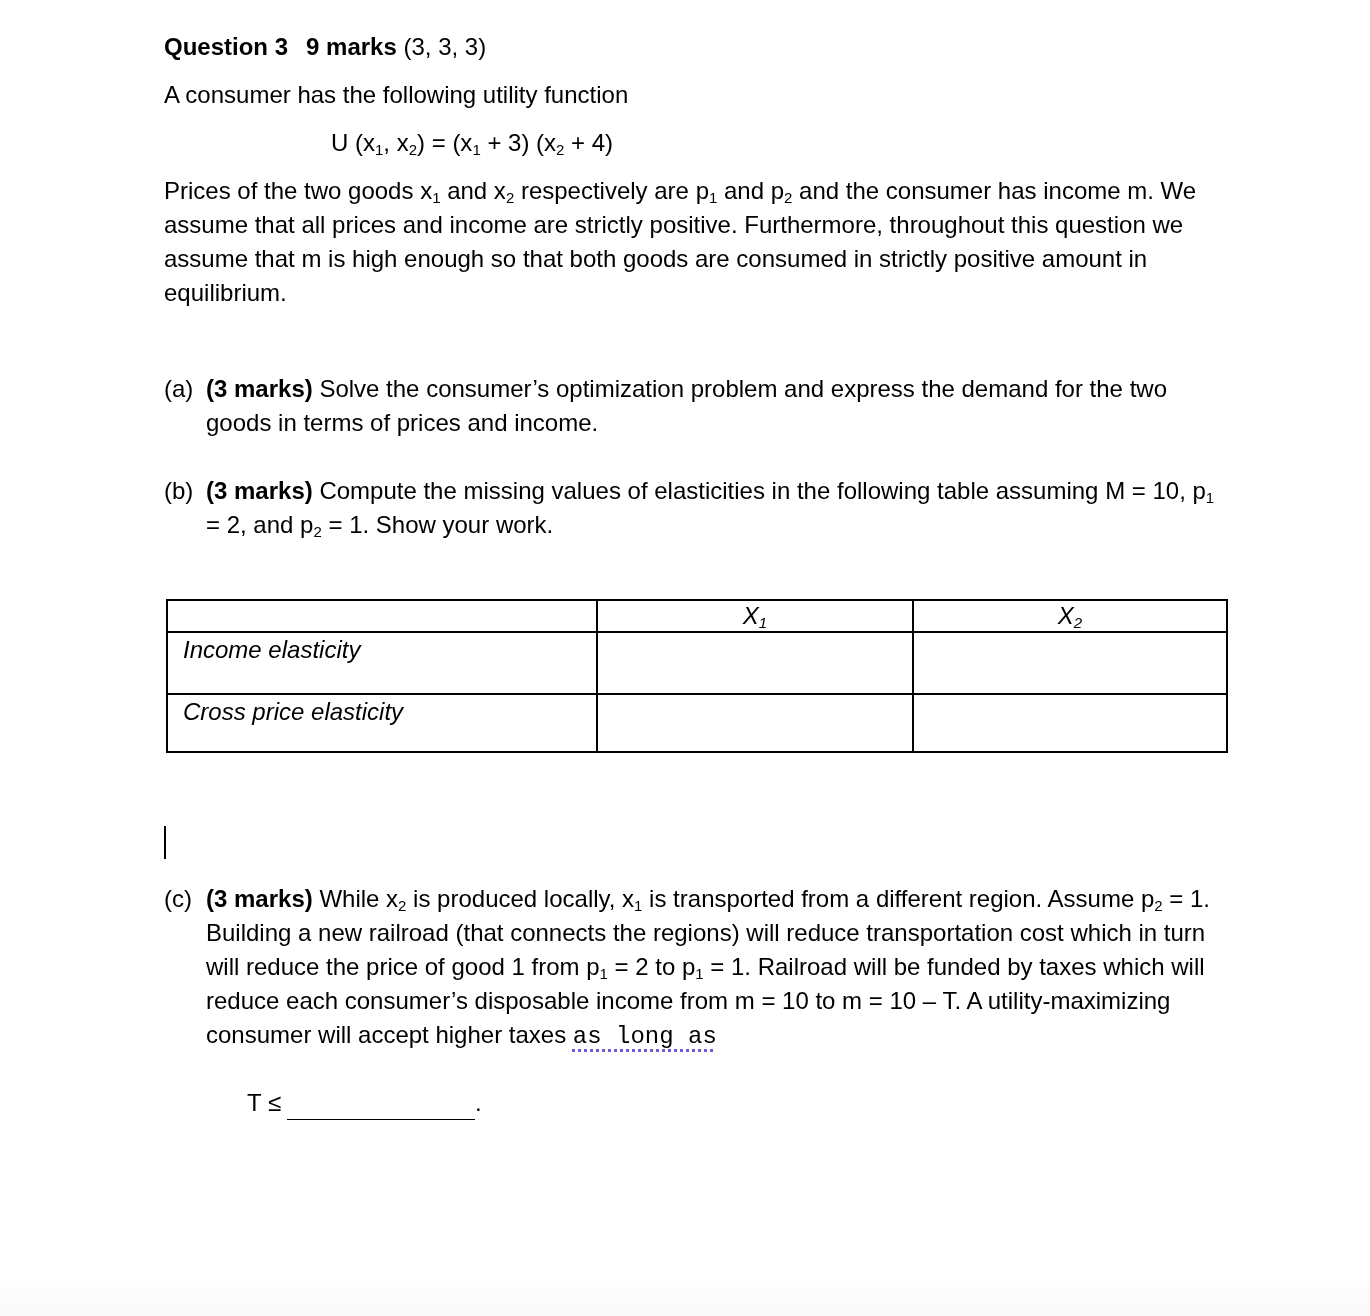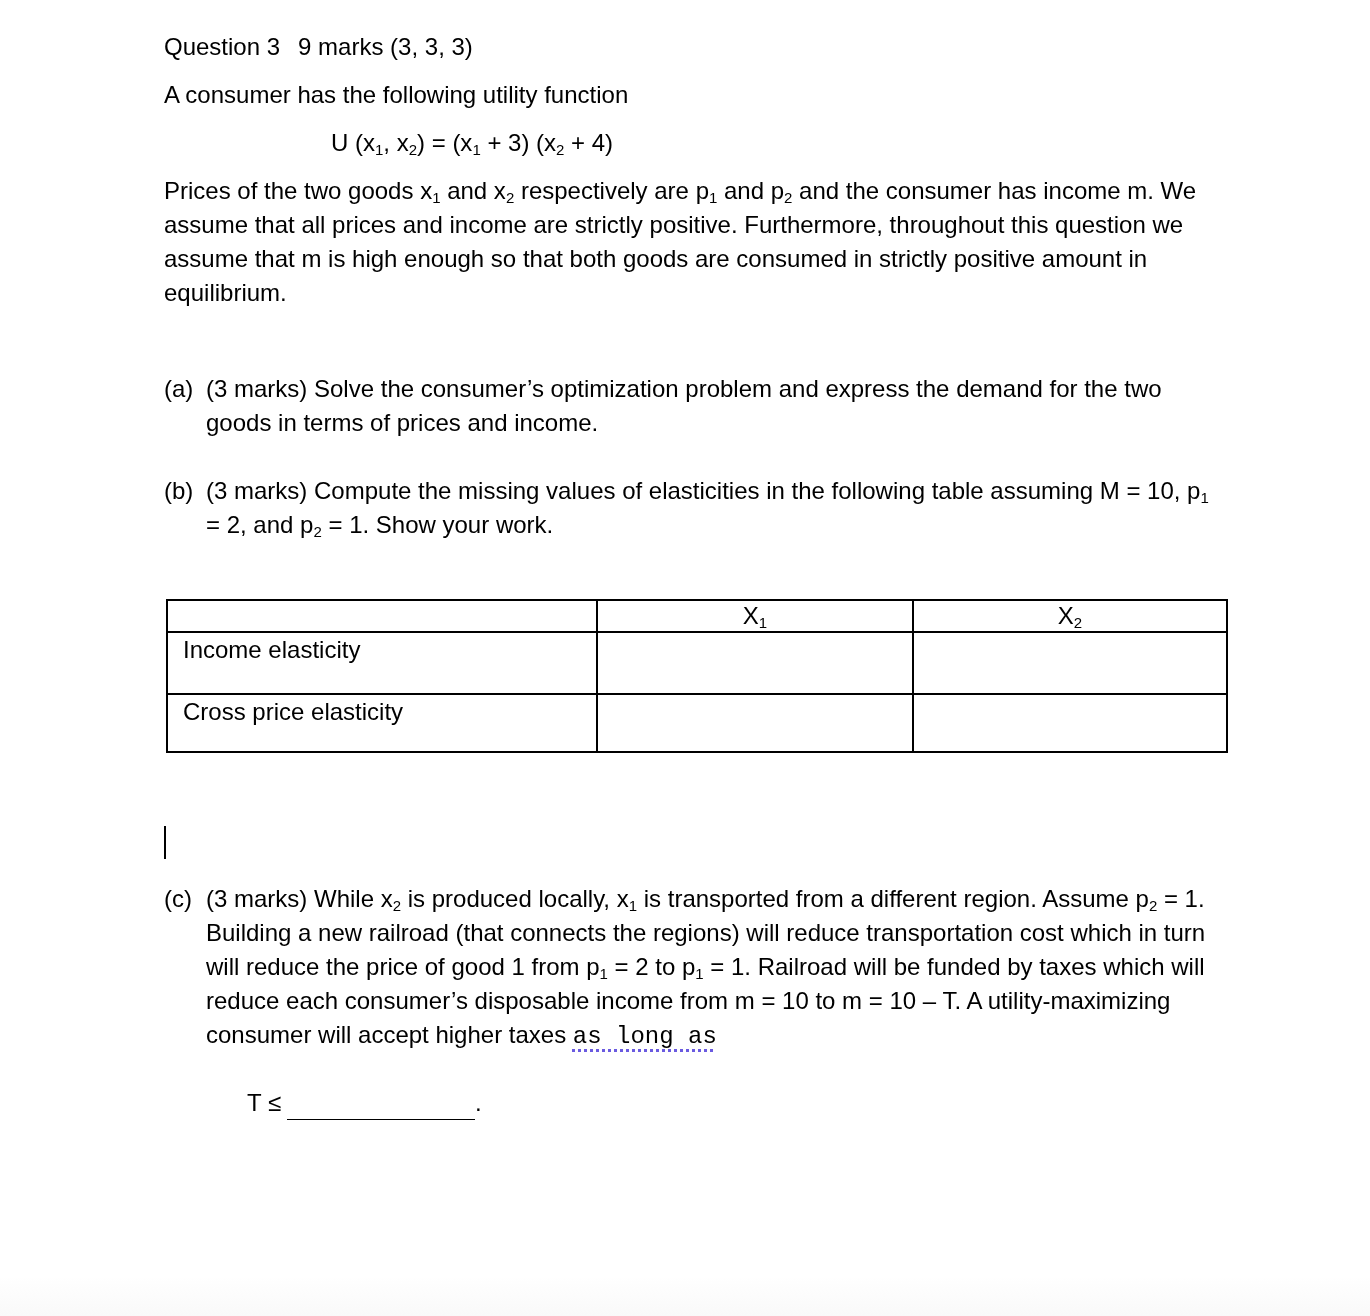--- a/index.html
+++ b/index.html
@@ -17,21 +17,21 @@
       font-size: 24px;
       line-height: 34px;
     }
     .bottom-fade {
       position: absolute;
       left: 0; right: 0; bottom: 0;
       height: 40px;
       background: linear-gradient(to bottom, rgba(250,250,250,0) 0%, #f9f9f9 100%);
     }
     .abs { position: absolute; }
-    .bold { font-weight: normal; }
+    .bold { font-weight: bold; }
     sub { font-size: 15px; vertical-align: -4px; line-height: 0; }
 
     #title { left: 164px; top: 30px; white-space: nowrap; }
     #title .marks { margin-left: 18px; }
 
     #intro { left: 164px; top: 78px; }
     #equation { left: 331px; top: 126px; white-space: nowrap; text-align: right; }
 
     #prices { left: 164px; top: 174px; width: 1060px; }
 
@@ -57,20 +57,21 @@
       text-underline-offset: 6px;
       font-family: Liberation Mono, monospace;
     }
 
     table#elasticity-table {
       position: absolute;
       left: 166px;
       top: 599px;
       border-collapse: collapse;
       font-size: 24px;
+      font-style: italic;
     }
     #elasticity-table td, #elasticity-table th {
       border: 2px solid #000;
       padding: 0;
       vertical-align: top;
       font-weight: normal;
     }
     #elasticity-table th { text-align: center; height: 29px; line-height: 30px; }
     #elasticity-table td.rowlabel {
       padding-left: 15px;

